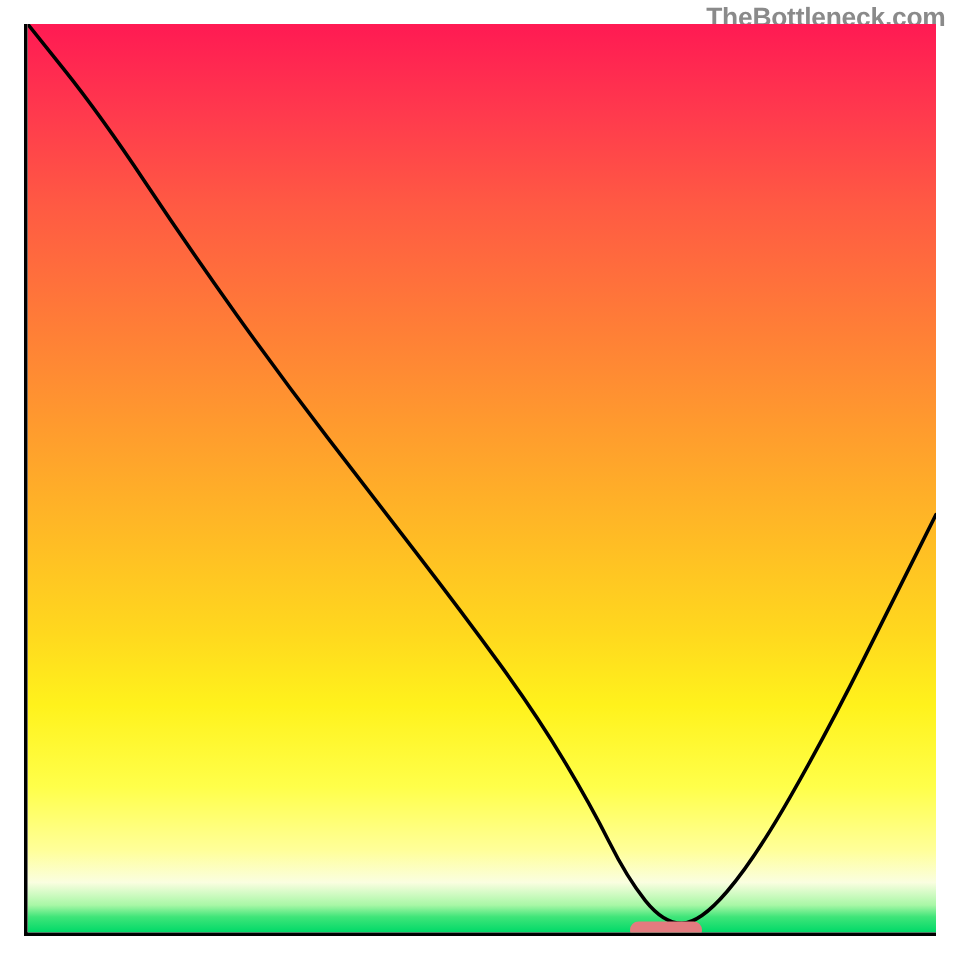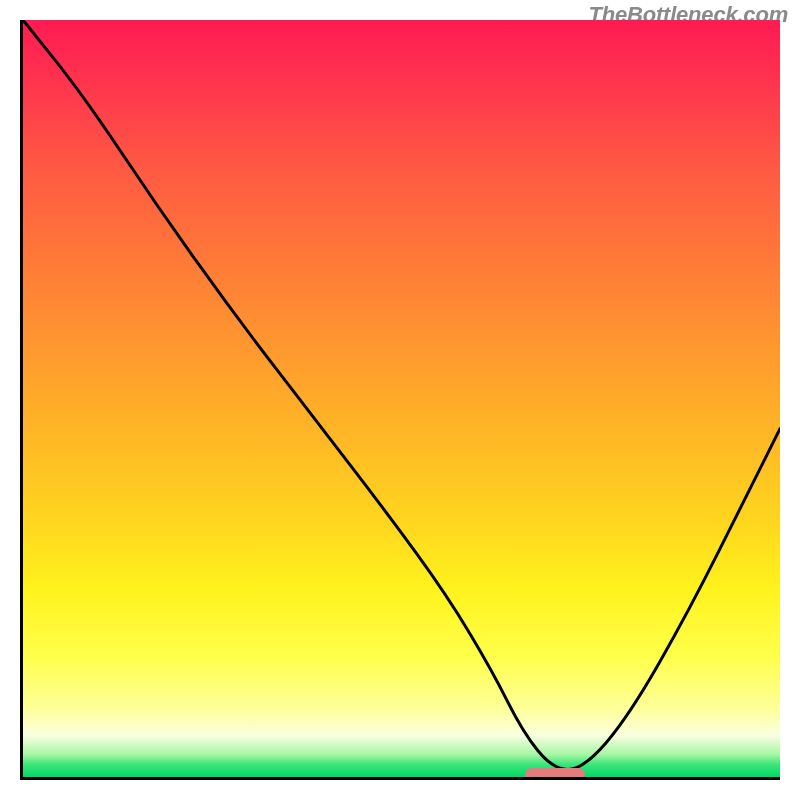--- a/index.html
+++ b/index.html
@@ -8,21 +8,20 @@
     width: 800px;
     height: 800px;
     background: #fff;
     overflow: hidden;
     font-family: Arial, Helvetica, sans-serif;
   }
   .frame {
     position: relative;
     width: 800px;
     height: 788px;
-    font-style: italic;
   }
   .plot-border {
     position: absolute;
     left: 20px;
     top: 20px;
     width: 760px;
     height: 760px;
     box-sizing: border-box;
     border-left: 3px solid #000;
     border-bottom: 3px solid #000;

